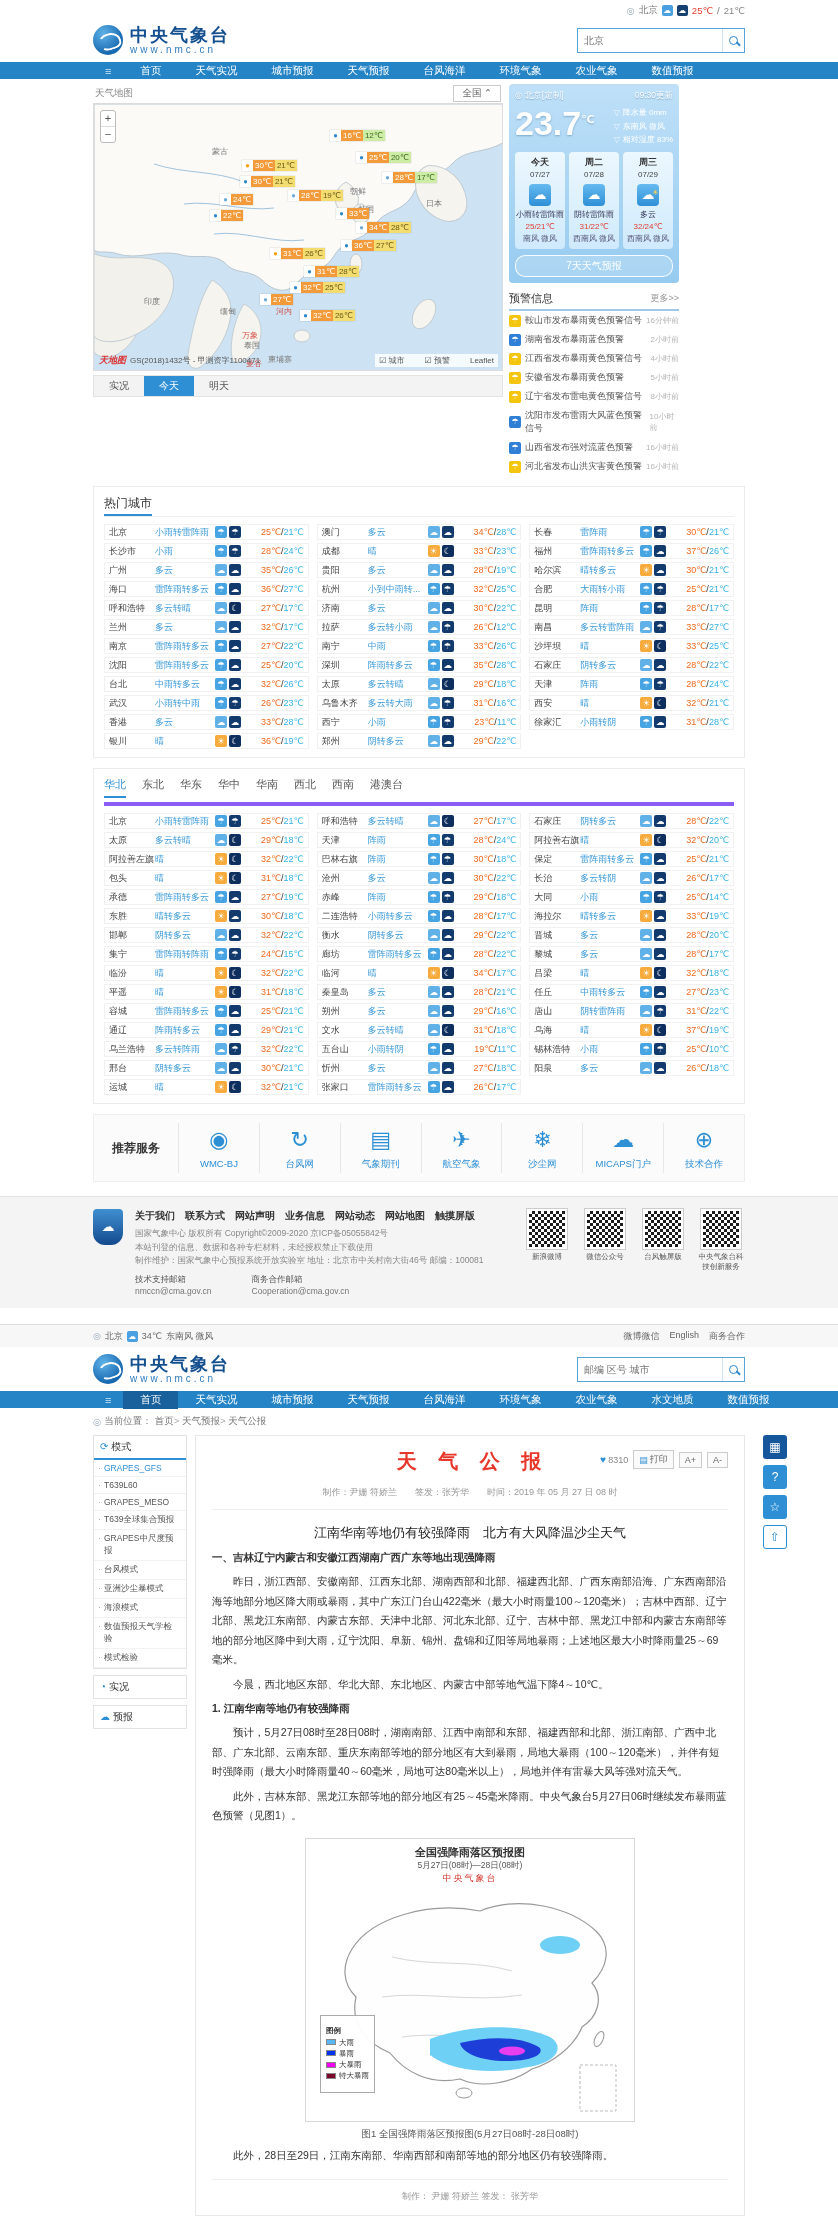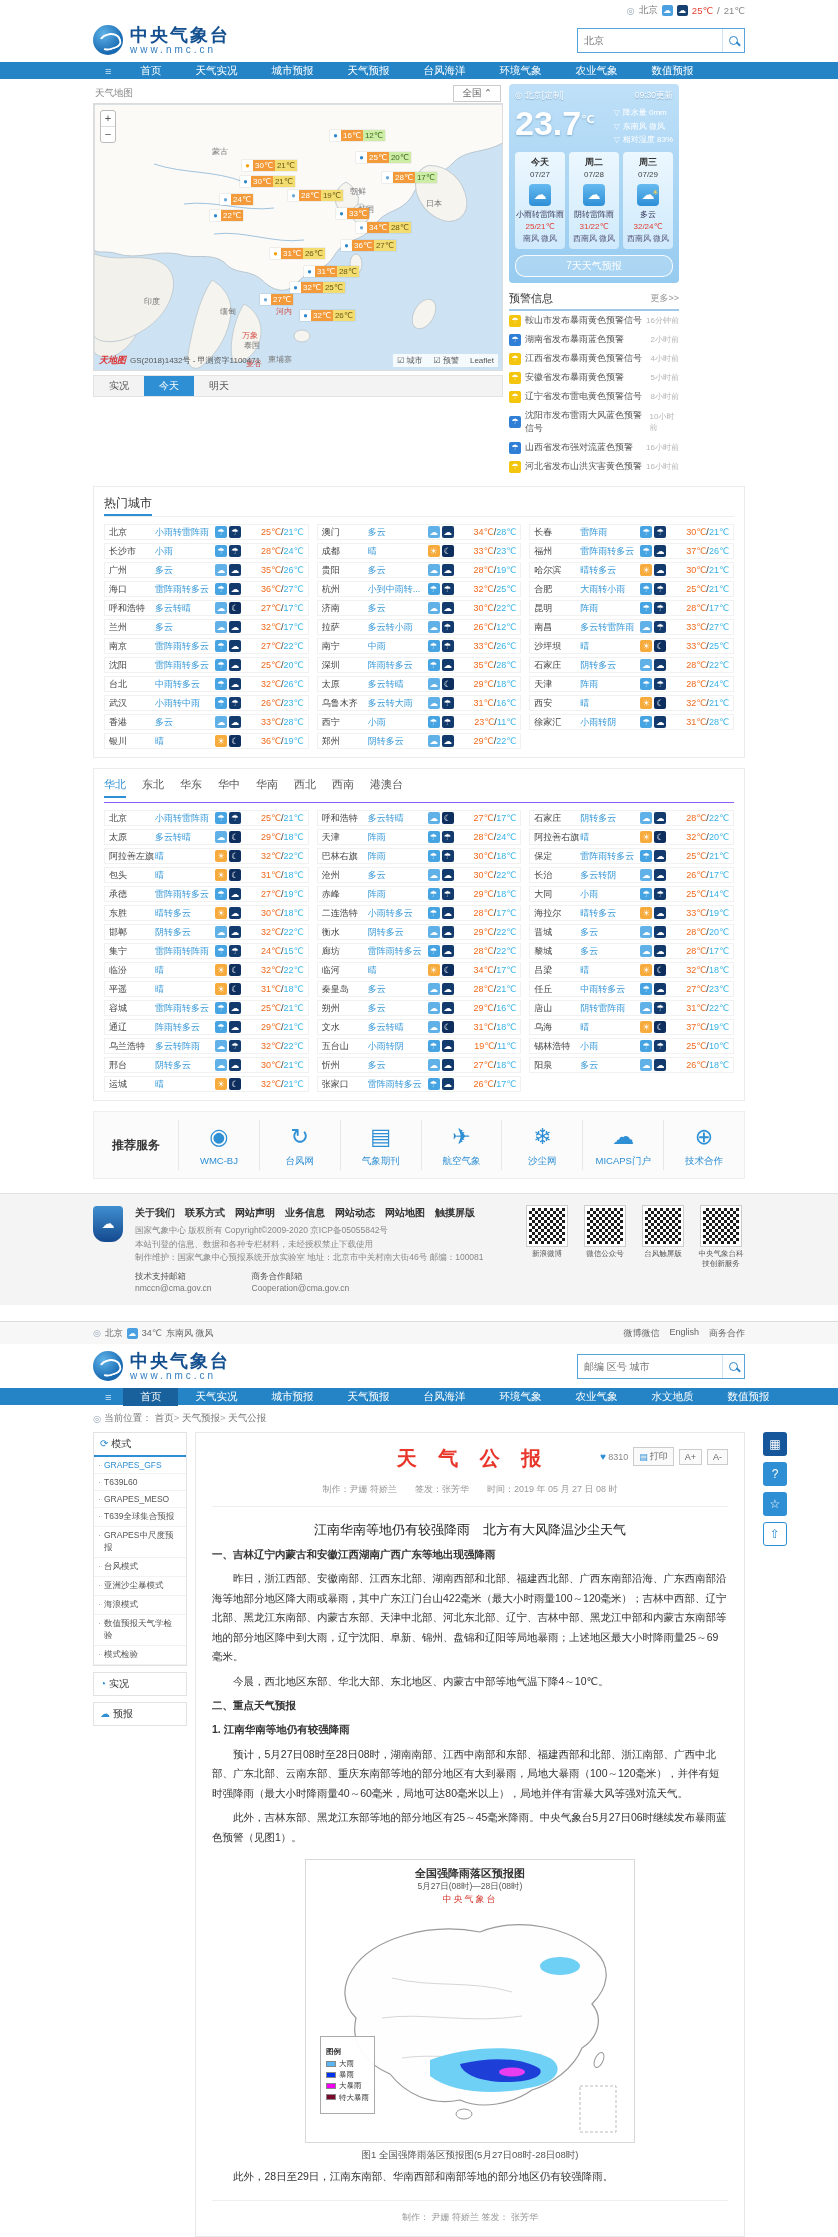--- a/index.html
+++ b/index.html
@@ -41,21 +41,21 @@
 .tag{position:absolute;display:flex;align-items:center;height:11px;font-size:8px;line-height:11px;white-space:nowrap;box-shadow:0 0 1px rgba(0,0,0,.3)}
 .tag-ic{width:11px;height:11px;background:#fff;text-align:center;font-size:7.5px}
 .tag-ic.sun{color:#f5a000}.tag-ic.rain{color:#2e86c8}.tag-ic.cloud{color:#6aa9d8}
 .tag-hi{background:#f39b3a;color:#fff;padding:0 2px}
 .tag-lo{background:#f3dd71;color:#6b5a18;padding:0 2px}
 .tag-lo.green{background:#cdeca6;color:#3c6b1f}
 .mlabel{position:absolute;font-size:8px;color:#777}
 .mlabel.red{color:#d4504a}
 .map-credit{position:absolute;left:5px;bottom:3px;display:flex;align-items:center;gap:4px;font-size:8px;color:#555}
 .tdt{color:#d33;font-weight:bold;font-style:italic;font-size:9px}
-.map-layers{position:absolute;right:4px;bottom:3px;background:rgba(255,255,255,.8);font-size:8px;color:#555;padding:1px 4px;display:flex;gap:11px;align-items:center}
+.map-layers{position:absolute;right:4px;bottom:3px;background:rgba(255,255,255,.8);font-size:8px;color:#555;padding:1px 4px;display:flex;gap:20px;align-items:center}
 .mtabs{display:flex;background:#f3f3f3;border:1px solid #e3e3e3;margin-top:4px}
 .mtab{padding:3px 15px;font-size:10px;color:#555;cursor:pointer}
 .mtab.on{background:#2e8fd4;color:#fff}
 
 .rcol{width:170px}
 .wpanel{background:linear-gradient(180deg,#bfe0f8,#96cbf0);border-radius:4px;padding:6px;color:#fff}
 .wp-top{display:flex;justify-content:space-between;font-size:8.5px;text-shadow:0 1px 1px rgba(30,90,140,.4)}
 .wp-mid{display:flex;margin:4px 0 5px}
 .btemp{font-size:34px;font-weight:bold;line-height:1;text-shadow:0 1px 2px rgba(20,80,130,.35)}
 .btemp sup{font-size:11px}
@@ -88,21 +88,21 @@
 .c-wx{width:60px;color:#3a9ad8;font-size:9px;white-space:nowrap;overflow:hidden;text-overflow:ellipsis}
 .c-ic{width:12px;height:12px;border-radius:2px;margin-right:2px;color:#fff;text-align:center;line-height:12px;font-size:8.5px;flex:0 0 auto}
 .ic-rain{background:#46a4e2}.ic-cloud{background:#5fb1e8}.ic-sun{background:#f6ab3c}
 .icn-rain,.icn-cloud{background:#123a6d}.icn-moon{background:#0e2f5e}
 .ic-rain::before,.icn-rain::before{content:"☂"}
 .ic-cloud::before,.icn-cloud::before{content:"☁"}
 .ic-sun::before{content:"☀"}.icn-moon::before{content:"☾"}
 .c-t{margin-left:auto;font-size:9px;white-space:nowrap}
 .c-t b{color:#f06a1d;font-weight:normal}
 .c-t i{color:#35b2e6;font-style:normal}
-.rtabs{display:flex;gap:16px;font-size:11px;color:#555;border-bottom:1px solid #8b5cf6;padding-bottom:4px}
+.rtabs{display:flex;gap:16px;font-size:11px;color:#555;border-bottom:4px solid #8b5cf6;padding-bottom:4px}
 .rtab{cursor:pointer;padding-bottom:4px}
 .rtab.on{color:#2e8fd4;border-bottom:2px solid #2e8fd4}
 
 .svc{display:flex;align-items:stretch;margin-top:10px;border:1px solid #eee;background:#fbfbfb;padding:8px 0}
 .svc-t{width:84px;display:flex;align-items:center;justify-content:center;font-weight:bold;font-size:12px;color:#333}
 .svc-i{flex:1;text-align:center;border-left:1px solid #e7e7e7;font-size:9.5px;color:#2e8fd4;padding:2px 0;cursor:pointer}
 .svc-ic{width:30px;height:30px;margin:0 auto 3px;color:#2e8fd4;font-size:22px;line-height:30px}
 .si-wmc::before{content:"◉"}.si-typhoon::before{content:"↻"}.si-journal::before{content:"▤"}
 .si-aviation::before{content:"✈"}.si-sand::before{content:"❄"}.si-micaps::before{content:"☁"}.si-cooperation::before{content:"⊕"}
 
@@ -1313,21 +1313,20 @@
               </span>
             <span class="tool-btn">A+</span>
             <span class="tool-btn">A-</span>
           </div>
         </div>
         <div class="art-meta">制作：尹姗 符娇兰　　签发：张芳华　　时间：2019 年 05 月 27 日 08 时</div>
         <div class="art-h2">江南华南等地仍有较强降雨　北方有大风降温沙尘天气</div>
         <p class="nt bold">一、吉林辽宁内蒙古和安徽江西湖南广西广东等地出现强降雨</p>
         <p>昨日，浙江西部、安徽南部、江西东北部、湖南西部和北部、福建西北部、广西东南部沿海、广东西南部沿海等地部分地区降大雨或暴雨，其中广东江门台山422毫米（最大小时雨量100～120毫米）；吉林中西部、辽宁北部、黑龙江东南部、内蒙古东部、天津中北部、河北东北部、辽宁、吉林中部、黑龙江中部和内蒙古东南部等地的部分地区降中到大雨，辽宁沈阳、阜新、锦州、盘锦和辽阳等局地暴雨；上述地区最大小时降雨量25～69毫米。</p>
         <p>今晨，西北地区东部、华北大部、东北地区、内蒙古中部等地气温下降4～10℃。</p>
-        <p class="nt bold">二、重点天气预报</p>
         <p class="nt bold">1. 江南华南等地仍有较强降雨</p>
         <p>预计，5月27日08时至28日08时，湖南南部、江西中南部和东部、福建西部和北部、浙江南部、广西中北部、广东北部、云南东部、重庆东南部等地的部分地区有大到暴雨，局地大暴雨（100～120毫米），并伴有短时强降雨（最大小时降雨量40～60毫米，局地可达80毫米以上），局地并伴有雷暴大风等强对流天气。</p>
         <p>此外，吉林东部、黑龙江东部等地的部分地区有25～45毫米降雨。中央气象台5月27日06时继续发布暴雨蓝色预警（见图1）。</p>
 
         <div class="fig">
           <div class="fig-t">全国强降雨落区预报图</div>
           <div class="fig-s">5月27日(08时)—28日(08时)</div>
           <div class="fig-org">中央气象台</div>
           <div class="figmap">
             <svg viewBox="0 0 316 232" width="316" height="232">

